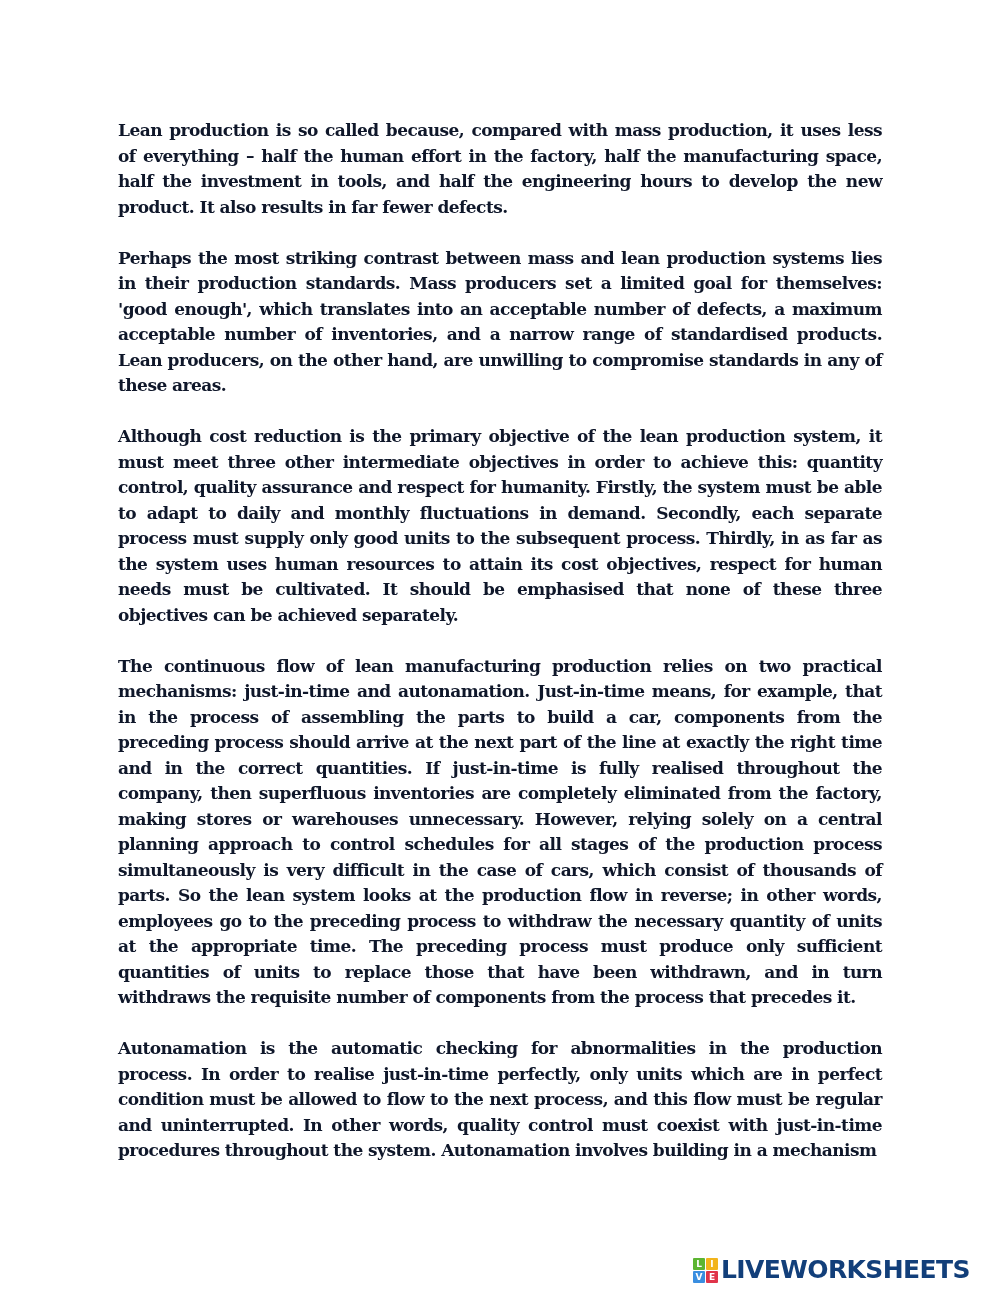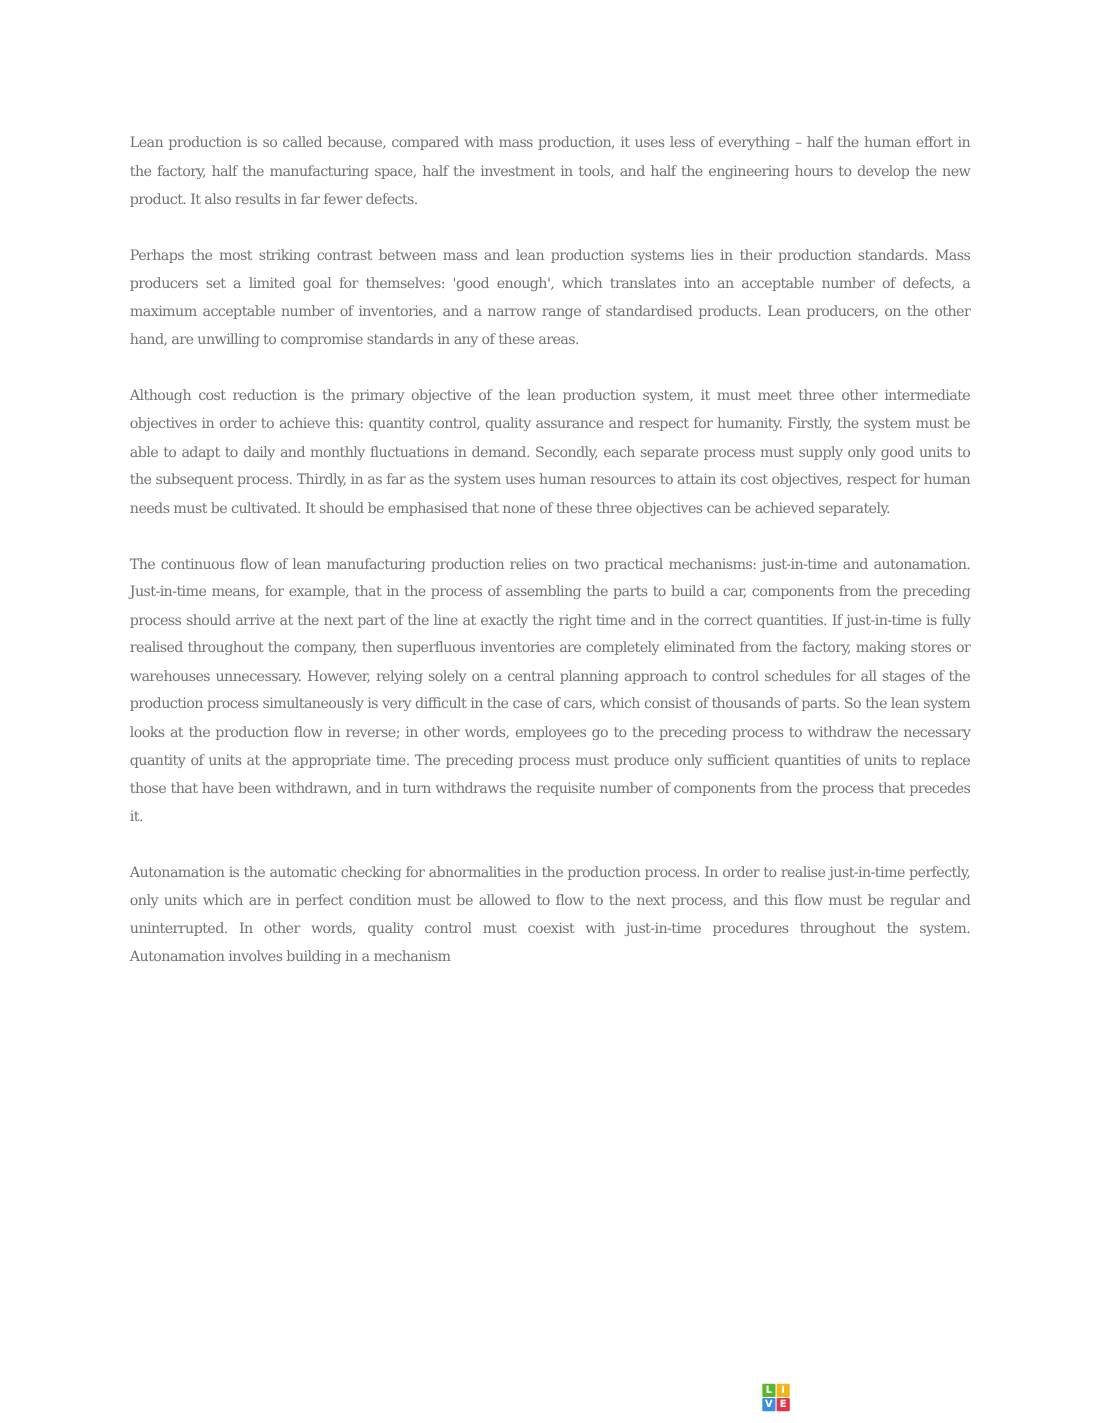--- a/index.html
+++ b/index.html
@@ -1,21 +1,22 @@
 <!DOCTYPE html>
 <html><head>
 <meta charset="utf-8">
 <style>
   html, body { margin: 0; padding: 0; background: #ffffff; }
   body { width: 1000px; height: 1294px; position: relative; overflow: hidden; }
   .page {
     position: absolute; left: 118px; top: 118px; width: 764px;
     font-family: "DejaVu Serif", "Liberation Serif", serif;
-    font-size: 13px; line-height: 25.5px; color: #737373;
+    font-size: 17px; line-height: 25.5px; color: #0f172a;
     letter-spacing: -0.55px;
+    font-weight: bold;
   }
   .para { margin: 0 0 25.5px 0; text-align: justify; }
   .logo {
     position: absolute; left: 693px; top: 1256px; height: 28px;
     display: flex; align-items: center;
   }
   .logo-grid {
     display: grid; grid-template-columns: 12px 12px; grid-template-rows: 12px 12px;
     gap: 1px; margin-right: 3px;
   }
@@ -40,13 +41,14 @@
   <p class="para">Autonamation is the automatic checking for abnormalities in the production process. In order to realise just-in-time perfectly, only units which are in perfect condition must be allowed to flow to the next process, and this flow must be regular and uninterrupted. In other words, quality control must coexist with just-in-time procedures throughout the system. Autonamation involves building in a mechanism</p>
 </div>
 
 <div class="logo">
   <div class="logo-grid">
     <span style="background:#5cb531">L</span>
     <span style="background:#f2b41b">I</span>
     <span style="background:#3a8ee0">V</span>
     <span style="background:#e0344a">E</span>
   </div>
+  <span class="logo-text">LIVEWORKSHEETS</span>
 </div>
 
 </body></html>

